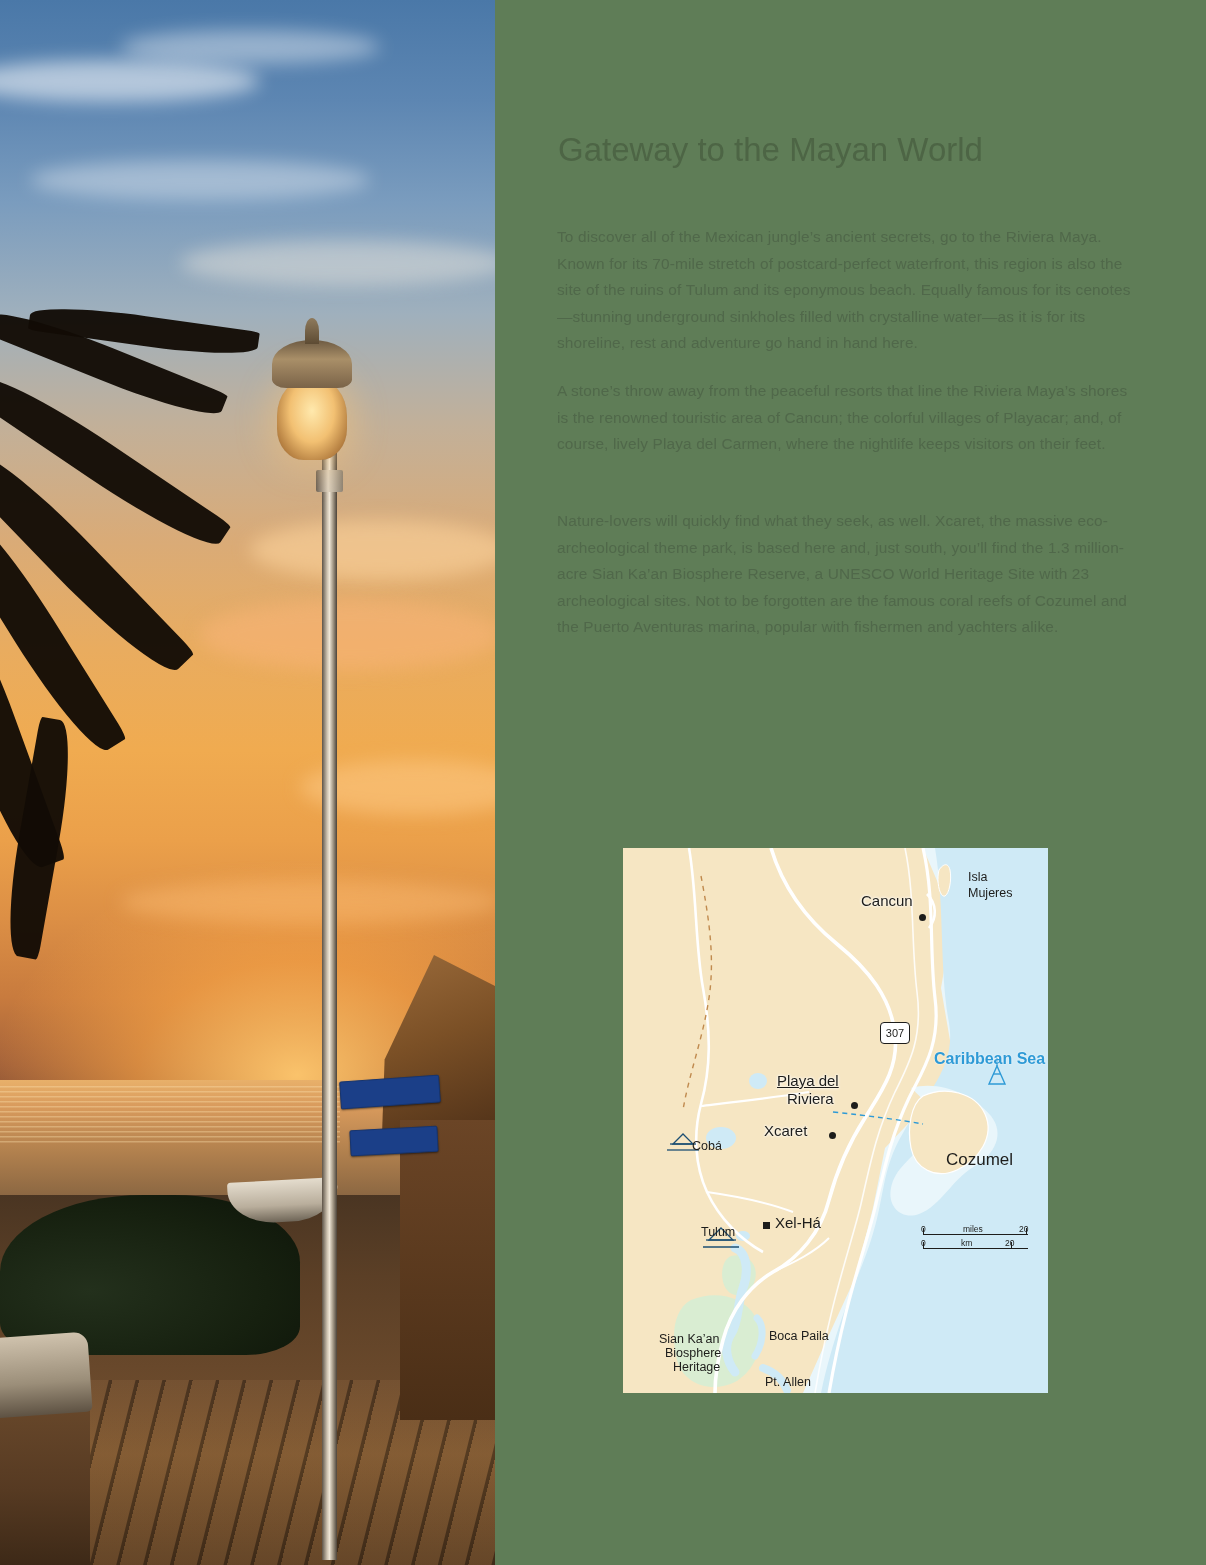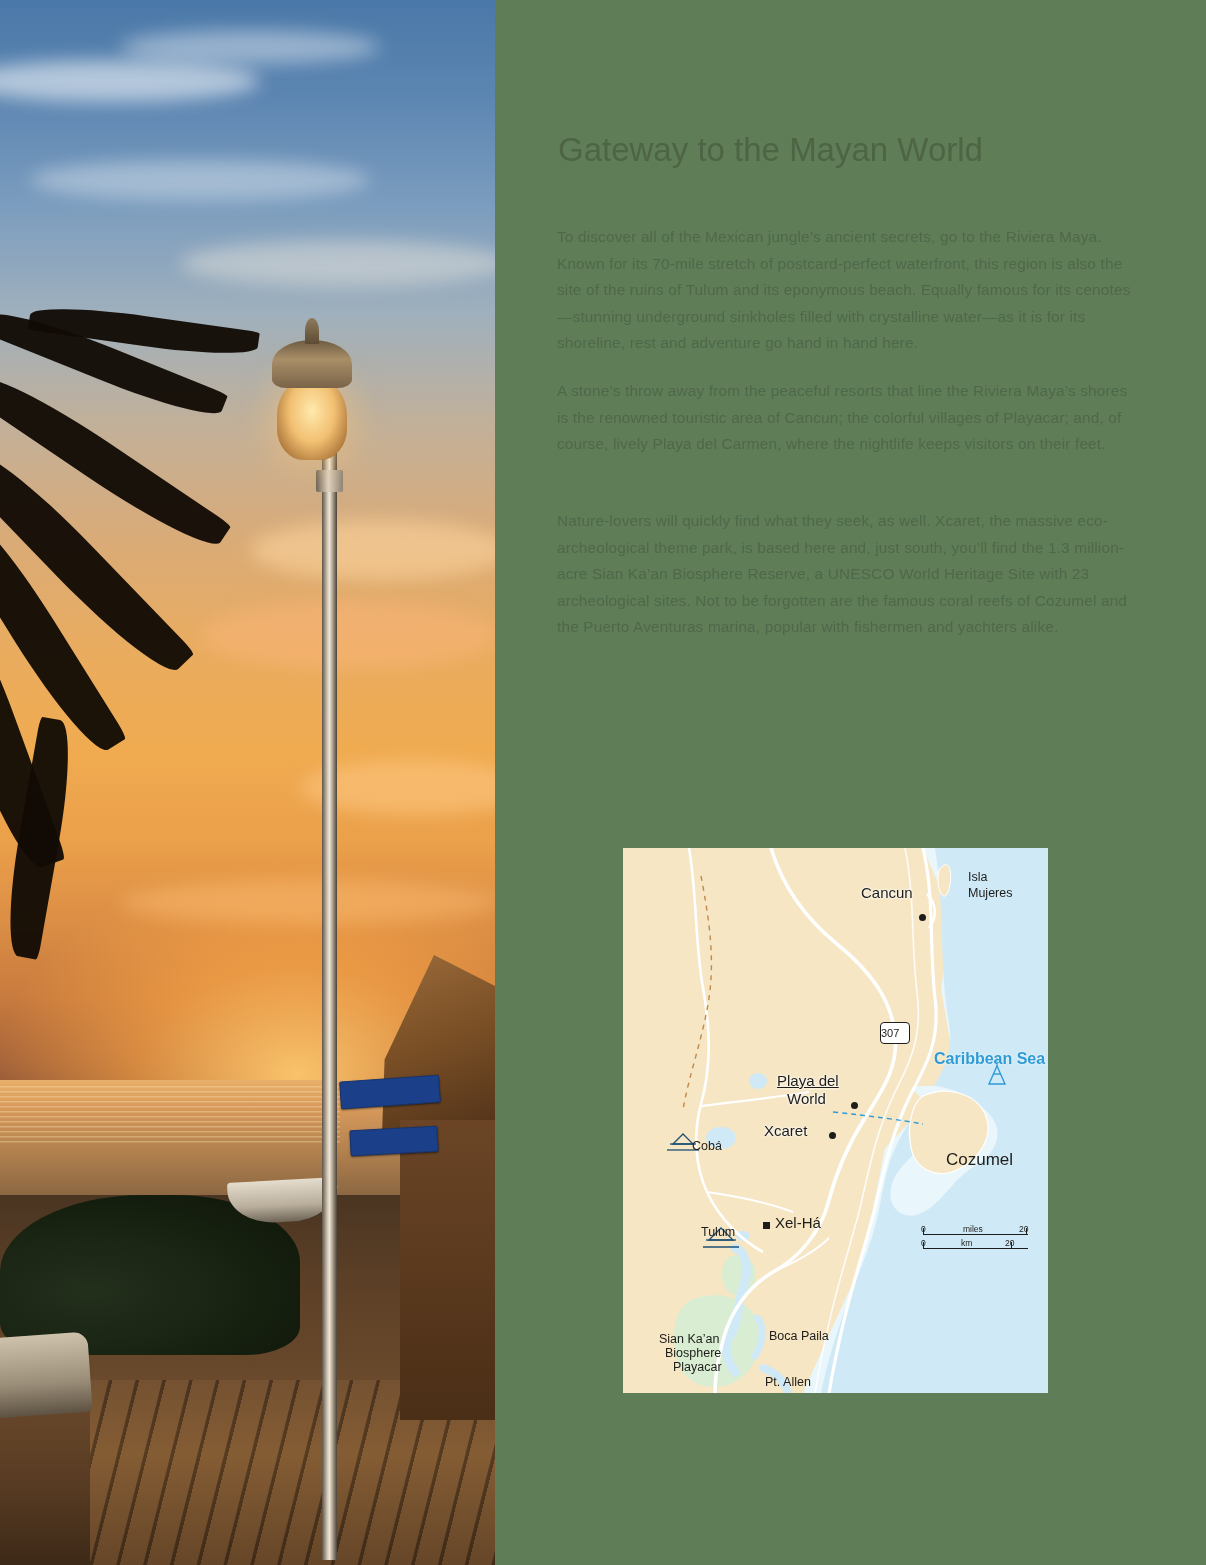--- a/index.html
+++ b/index.html
@@ -212,21 +212,21 @@
   .m-dot {
     position: absolute; width: 7px; height: 7px;
     background: #1d1d1b; border-radius: 50%;
   }
   .m-sq {
     position: absolute; width: 7px; height: 7px; background: #1d1d1b;
   }
   #shield {
     position: absolute; width: 30px; height: 22px;
     background: #fff; border: 1.6px solid #1d1d1b; border-radius: 4px;
-    font-size: 11px; color: #1d1d1b; text-align: left; line-height: 20px;
+    font-size: 11px; color: #1d1d1b; text-align: center; line-height: 20px;
   }
   #scalebar { position: absolute; left: 300px; top: 376px; width: 105px; height: 34px; }
   .sb-line { position: absolute; left: 0; width: 105px; height: 1.4px; background: #1d1d1b; }
   .sb-tick { position: absolute; width: 1.4px; height: 6px; background: #1d1d1b; }
   .sb-txt { position: absolute; font-size: 8.5px; color: #1d1d1b; }
 </style>
 </head>
 <body>
 
 <div id="page">
@@ -361,42 +361,42 @@
 
       <div id="shield" style="left:257px; top:174px;">
         <span>307</span>
       </div>
 
       <div class="m-dot" style="left:296px; top:66px;"></div>
       <div class="m-dot" style="left:228px; top:254px;"></div>
       <div class="m-dot" style="left:206px; top:284px;"></div>
       <div class="m-sq" style="left:140px; top:374px;"></div>
 
-      <div class="m-label big white-stroke" style="left:226px; top:38px;padding-left:12px;">Cancun</div>
+      <div class="m-label big white-stroke" style="left:226px; top:46px;padding-left:12px;">Cancun</div>
       <div class="m-label" style="left:345px; top:22px;">Isla</div>
       <div class="m-label" style="left:345px; top:38px;">Mujeres</div>
 
       <div class="m-label sea" style="left:285px; top:204px;">Caribbean Sea</div>
 
       <div class="m-label big white-stroke" style="left:154px; top:226px;text-decoration:underline;">Playa del</div>
-      <div class="m-label big white-stroke" style="left:164px; top:244px;">World</div>
+      <div class="m-label big white-stroke" style="left:164px; top:244px;">Riviera</div>
 
       <div class="m-label big white-stroke" style="left:141px; top:276px;">Xcaret</div>
 
       <div class="m-label big" style="left:323px; top:305px; font-size:17px;">Cozumel</div>
 
       <div class="m-label" style="left:69px; top:291px;">Cobá</div>
 
       <div class="m-label big" style="left:152px; top:368px;">Xel-Há</div>
 
       <div class="m-label" style="left:78px; top:377px;">Tulum</div>
 
       <div class="m-label" style="left:36px; top:484px;">Sian Ka’an</div>
       <div class="m-label" style="left:42px; top:498px;">Biosphere</div>
-      <div class="m-label" style="left:50px; top:512px;">Playacar</div>
+      <div class="m-label" style="left:50px; top:512px;">Heritage</div>
 
       <div class="m-label" style="left:146px; top:481px;">Boca Paila</div>
       <div class="m-label" style="left:142px; top:527px;">Pt. Allen</div>
 
       <div id="scalebar">
         <div class="sb-line" style="top:10px;"></div>
         <div class="sb-tick" style="left:0; top:4px;"></div>
         <div class="sb-tick" style="left:103px; top:4px;"></div>
         <div class="sb-line" style="top:24px;"></div>
         <div class="sb-tick" style="left:0; top:18px;"></div>

